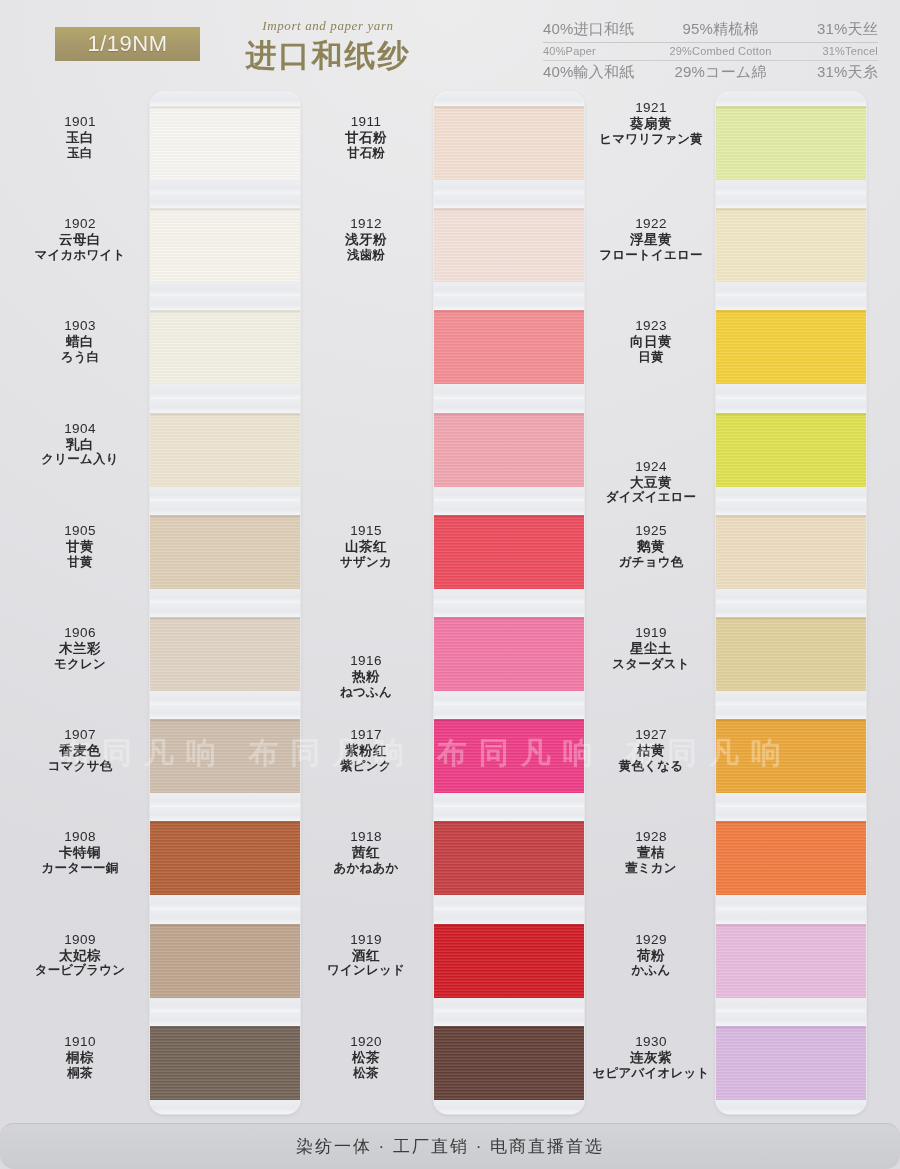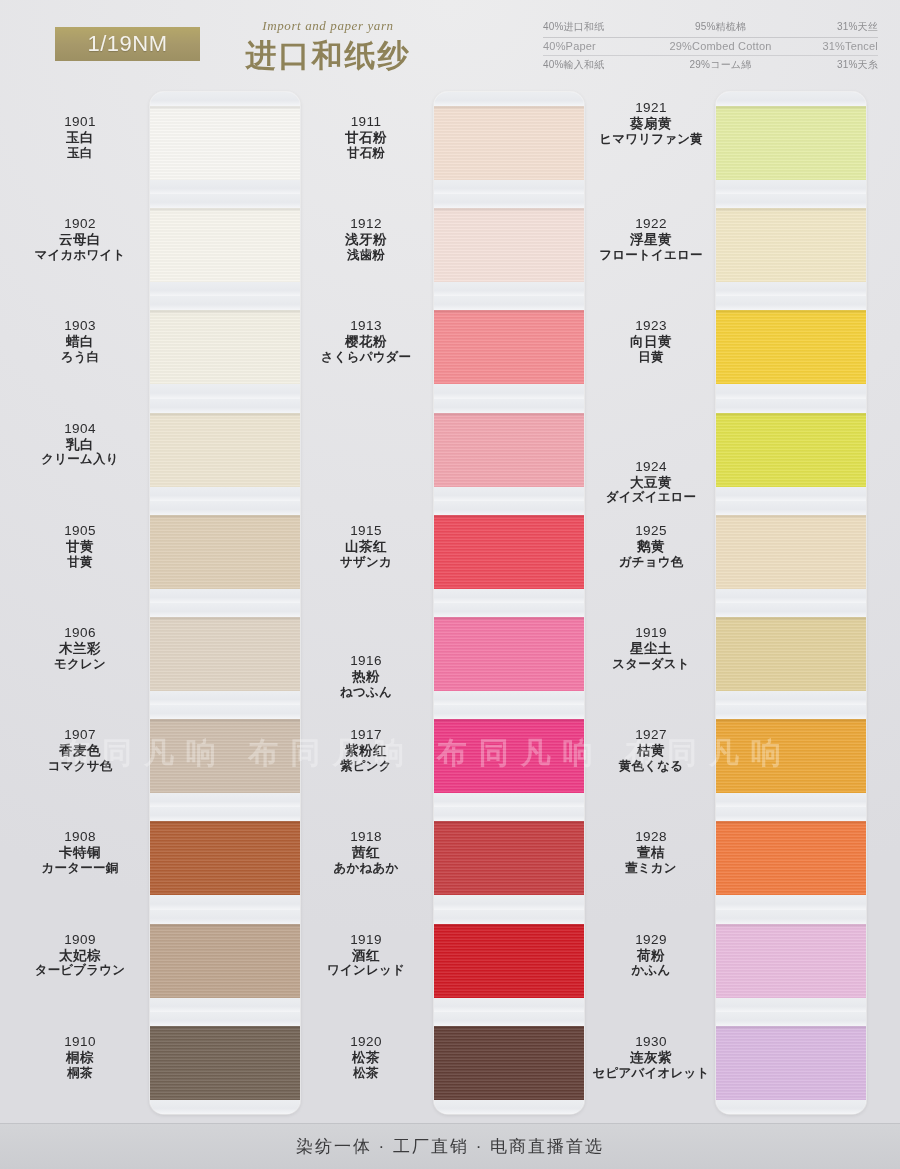--- a/index.html
+++ b/index.html
@@ -42,21 +42,21 @@
     margin-top:1px;
     font-size:31px; color:#8e8258; letter-spacing:2px; font-weight:bold;
     white-space:nowrap;
   }
 
   .comp-table{
     position:absolute; left:543px; top:18px; width:335px;
     border-collapse:collapse;
   }
   .comp-table td{
-    font-size:10px; color:#8d8d90; padding:2px 0 3px 0;
+    font-size:15px; color:#8d8d90; padding:2px 0 3px 0;
     white-space:nowrap; letter-spacing:.2px;
   }
   .comp-table tr.rule td{ border-bottom:1px solid #c9c9cc; }
   .comp-table tr.rule2 td{ border-bottom:1px solid #cfcfd2; }
   .c-l{ text-align:left; width:34%; }
   .c-c{ text-align:center; width:38%; }
   .c-r{ text-align:right; width:28%; }
   .comp-table tr.mid td{ color:#9a9a9d; font-size:11px; }
 
   
@@ -128,21 +128,21 @@
     font-size:30px; color:rgba(255,255,255,.30); letter-spacing:12px;
     white-space:nowrap; overflow:hidden; pointer-events:none;
     font-weight:bold;
   }
 
   
   .footer{
     position:absolute; left:0; bottom:0; width:900px; height:46px;
     background:linear-gradient(180deg,#d3d4d7 0%,#cbccd0 100%);
     border-top:1px solid #c2c3c7;
-    display:flex; align-items:center; justify-content:center;
+    display:flex; align-items:center; justify-content:center;border-radius:14px;
   }
   .footer span{
     font-size:17px; color:#3b3b3d; letter-spacing:2px; font-weight:500;
   }
 </style>
 </head>
 <body>
 
 <div id="page">
 
@@ -270,25 +270,20 @@
           <div class="lbl" style="top: 26px;">
             <div class="code">1911</div>
             <div class="cn">甘石粉</div>
             <div class="jp">甘石粉</div>
           </div>
           <div class="lbl" style="top: 128.2px;">
             <div class="code">1912</div>
             <div class="cn">浅牙粉</div>
             <div class="jp">浅歯粉</div>
           </div>
-          <div class="lbl" style="top: 230.4px;">
-            <div class="code">1913</div>
-            <div class="cn">樱花粉</div>
-            <div class="jp">さくらパウダー</div>
-          </div>
           <div class="lbl" style="top: 434.8px;">
             <div class="code">1915</div>
             <div class="cn">山茶红</div>
             <div class="jp">サザンカ</div>
           </div>
           <div class="lbl" style="top: 537px; margin-top: 28px;">
             <div class="code">1916</div>
             <div class="cn">热粉</div>
             <div class="jp">ねつふん</div>
           </div>

